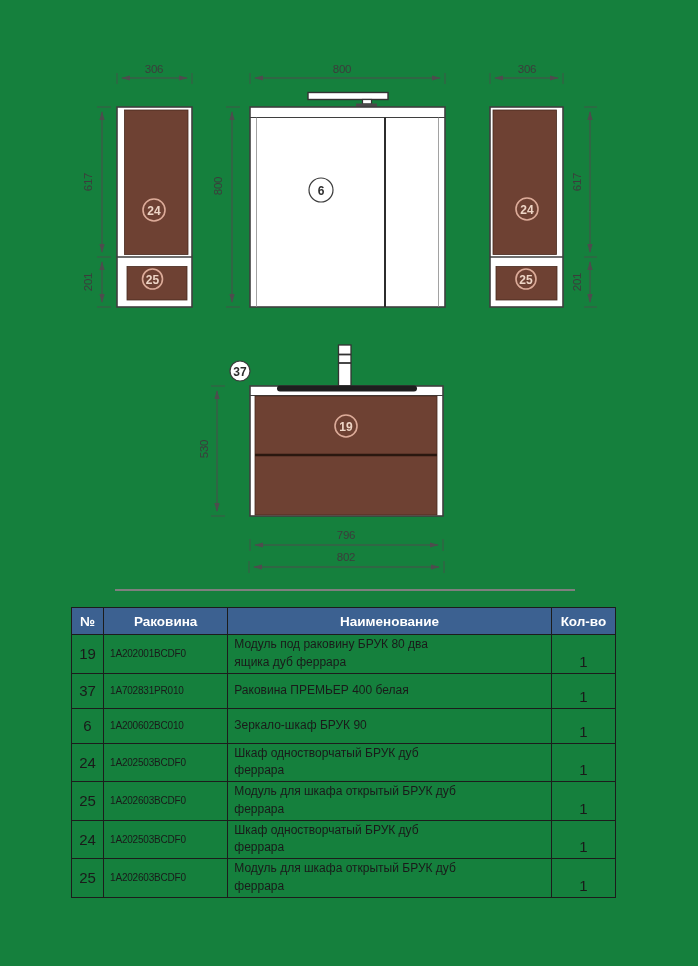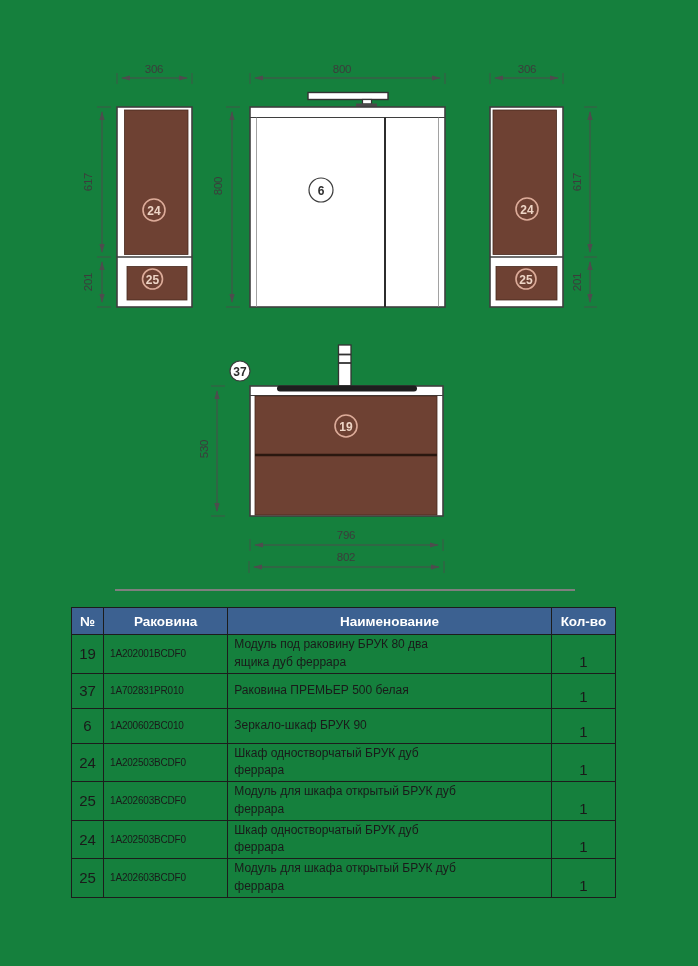--- a/index.html
+++ b/index.html
@@ -170,21 +170,21 @@
       <tr>
         <td class="num">19</td>
         <td class="article">1A202001BCDF0</td>
         <td class="name">Модуль под раковину БРУК 80 два
 ящика  дуб феррара</td>
         <td class="qty">1</td>
       </tr>
       <tr>
         <td class="num">37</td>
         <td class="article">1A702831PR010</td>
-        <td class="name">Раковина ПРЕМЬЕР 500 белая</td>
+        <td class="name">Раковина ПРЕМЬЕР 400 белая</td>
         <td class="qty">1</td>
       </tr>
       <tr>
         <td class="num">6</td>
         <td class="article">1A200602BC010</td>
         <td class="name">Зеркало-шкаф БРУК 90</td>
         <td class="qty">1</td>
       </tr>
       <tr>
         <td class="num">24</td>

